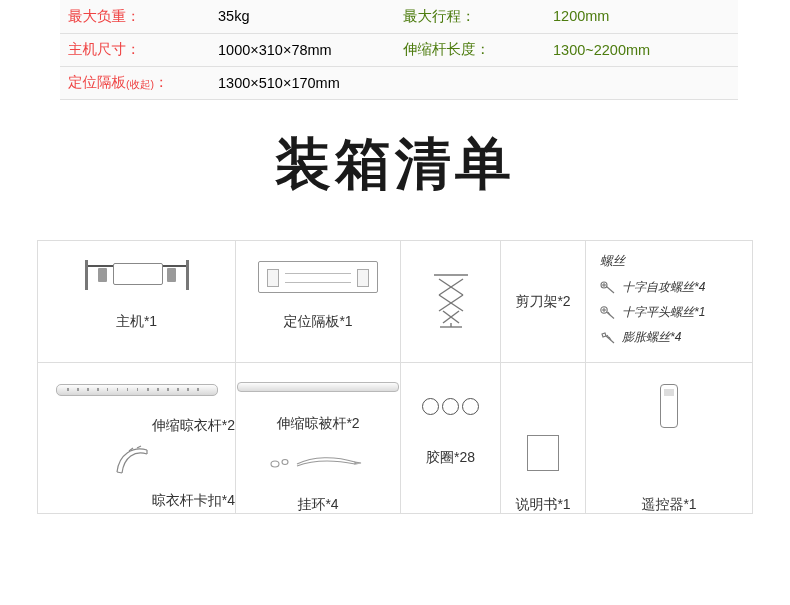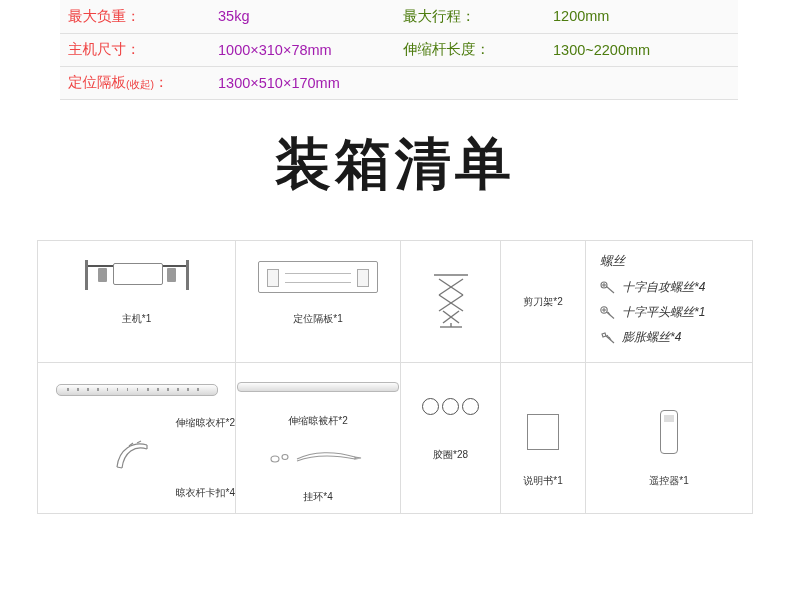--- a/index.html
+++ b/index.html
@@ -40,21 +40,21 @@
     padding: 0;
     background: #fafafa;
   }
   .spec-table td.label {
     width: 150px;
     padding-left: 8px;
     color: #ef4444;
   }
   .spec-table td.value {
     width: 185px;
-    color: #a21caf;
+    color: #000000;
   }
   .spec-table td.label2 {
     width: 150px;
     padding-left: 0px;
   }
   .spec-table td.value2 {
     width: 185px;
   }
   .sub {
     font-size: 10.5px;
@@ -96,21 +96,21 @@
     position: relative;
     display: flex;
     flex-direction: column;
     align-items: center;
     justify-content: flex-start;
   }
   .cell.last { border-right: none; }
   .grid-row.row2 .cell { border-bottom: none; }
 
   .cap {
-    font-size: 10px;
+    font-size: 14px;
     color: #333333;
     text-align: center;
     line-height: 1.2;
   }
 
   
   .c1 { width: 198px; }
   .c2 { width: 165px; }
   .c3 { width: 100px; }
   .c4 { width: 85px; }
@@ -469,28 +469,28 @@
         <div class="art art-rings">
           <div class="rings">
             <div class="ring"></div>
               <div class="ring"></div>
               <div class="ring"></div>
           </div>
         </div>
         <div class="cap">胶圈*28</div>
       </div>
 
-      <div class="cell r2c4" style="justify-content:center;">
+      <div class="cell r2c4" style="justify-content:flex-end;">
         <div class="art art-manual">
           <div class="manual"></div>
         </div>
         <div class="cap">说明书*1</div>
       </div>
 
-      <div class="cell r2c5 last" style="justify-content:center;">
+      <div class="cell r2c5 last" style="justify-content:space-between;">
         <div class="art art-remote" style="height:86px;">
           <div class="remote">
               <div class="scr"></div>
             </div>
         </div>
         <div class="cap">遥控器*1</div>
       </div>
 
     </div>
   </div>

